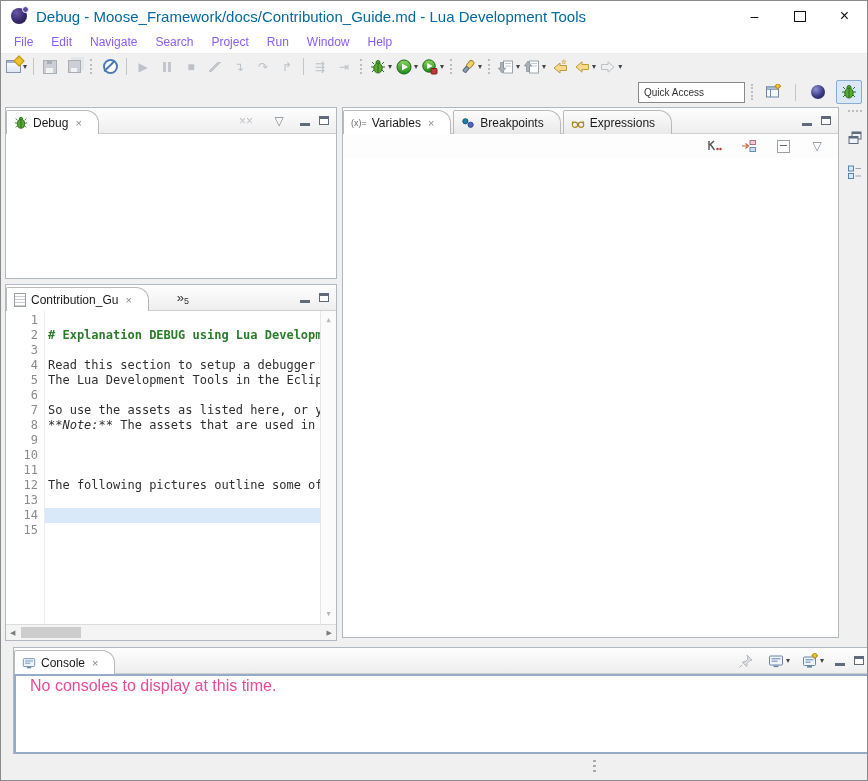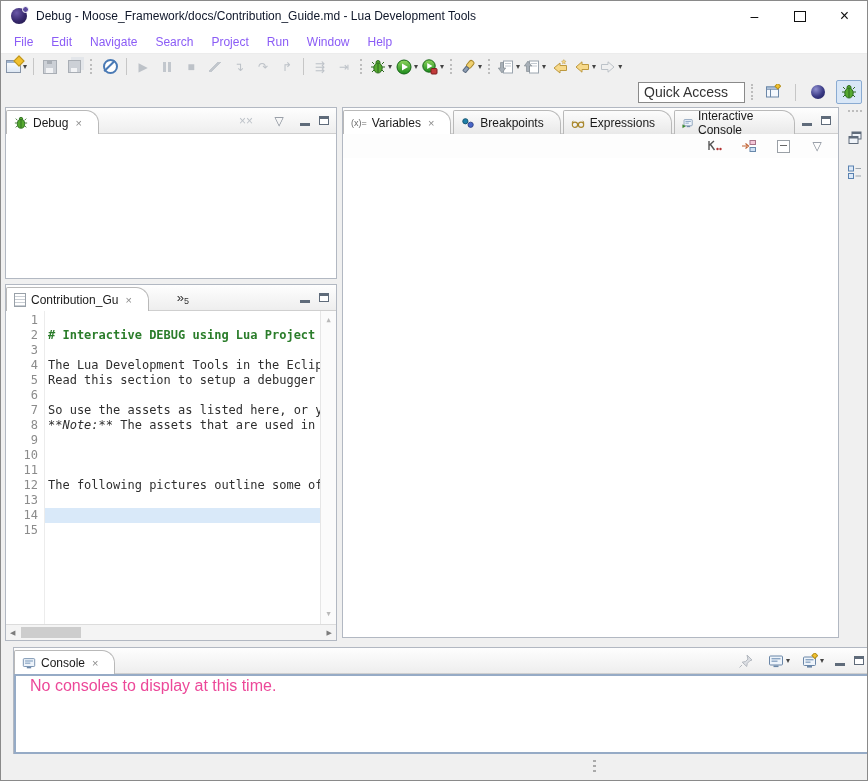--- a/index.html
+++ b/index.html
@@ -4,21 +4,21 @@
 <style>
   html,body{margin:0;padding:0;background:#d8d8d8;}
   .win{position:relative;width:868px;height:781px;background:#f0f0f0;border:1px solid #8a8a8a;
        box-sizing:border-box;font-family:"Liberation Sans",sans-serif;color:#1a1a1a;overflow:hidden;}
   
   .titlebar{height:30px;background:#fff;display:flex;align-items:center;padding-left:10px;}
   .logo{width:16px;height:16px;border-radius:50%;
         background:radial-gradient(circle at 35% 30%, #6a58a8, #35276b 55%, #1d1440);position:relative;flex:0 0 auto;}
   .logo::after{content:"";position:absolute;right:-2px;top:-2px;width:5px;height:5px;border-radius:50%;
         background:#5d4b9e;border:1px solid #fff;}
-  .title-text{font-size:12px;margin-left:9px;color:#0f172a;white-space:nowrap;}
+  .title-text{font-size:15px;margin-left:9px;color:#0369a1;white-space:nowrap;}
   .wcs{margin-left:auto;display:flex;height:100%;}
   .wc{width:45px;height:100%;display:flex;align-items:center;justify-content:center;font-size:14px;color:#111;}
   .wc .sq{width:10px;height:9px;border:1px solid #111;}
   
   .menubar{height:22px;background:#fff;display:flex;align-items:center;padding-left:4px;border-bottom:1px solid #ececec;}
   .menu-item{font-size:12px;padding:2px 9px;color:#8b5cf6;}
   
   .tbrow1{height:25px;display:flex;align-items:center;padding-left:3px;background:#f0f0f0;}
   .tbrow2{height:26px;display:flex;align-items:center;justify-content:flex-end;background:#f0f0f0;padding-right:5px;gap:6px;}
   .tb-btn{height:22px;min-width:20px;display:inline-flex;align-items:center;justify-content:center;padding:0 2px;border-radius:2px;}
@@ -47,21 +47,21 @@
   .sh-collapse::after{content:"";position:absolute;left:2px;right:2px;top:4px;height:1px;background:#666;}
   .sh-doc{width:10px;height:12px;border:1px solid #98a0a8;background:
       repeating-linear-gradient(#fff 0 2px,#c9ced4 2px 3px);}
   .sh-luaorb{width:14px;height:14px;border-radius:50%;
       background:radial-gradient(circle at 35% 30%, #8f8fd0, #3a3a85 55%, #1c1c55);}
   .sh-qagrip{width:2px;height:16px;border-left:2px dotted #bdbdbd;}
   
   .i-min{width:10px;height:8px;border-bottom:3px solid #5f6b7a;}
   .i-max{width:10px;height:9px;border:1px solid #5f6b7a;border-top:3px solid #5f6b7a;box-sizing:border-box;background:#fff;}
   
-  .qa{width:100px;height:19px;border:1px solid #8a8a8a;background:#fff;font-size:14px;color:#333;
+  .qa{width:100px;height:19px;border:1px solid #8a8a8a;background:#fff;font-size:10px;color:#333;
       display:flex;align-items:center;padding-left:5px;margin-left:30px;}
   
   .workspace{position:absolute;left:0;right:0;top:103px;bottom:0;background:#f0f0f0;}
   .panel{position:absolute;border:1px solid #b2b8c2;background:#fff;display:flex;flex-direction:column;box-sizing:border-box;}
   .phead{height:25px;background:linear-gradient(#fefefe,#eeeeee);border-bottom:1px solid #cfcfcf;
          display:flex;align-items:flex-end;position:relative;flex:0 0 auto;}
   .tab{height:24px;box-sizing:border-box;display:flex;align-items:center;gap:5px;padding:0 16px 0 7px;
        font-size:12px;border:1px solid #b9b9b9;border-bottom:none;border-radius:2px 13px 0 0;margin-bottom:-1px;position:relative;}
   .tab.active{background:#fff;z-index:2;}
   .tab.inactive{background:linear-gradient(#fcfcfc,#e9e9e9);margin-left:2px;}
@@ -402,26 +402,20 @@
             <svg class="ic14">
               <use href="#sy-bp"></use>
             </svg>
             <span>Breakpoints</span>
           </span>
           <span class="tab inactive">
             <svg class="ic14">
               <use href="#sy-glasses"></use>
             </svg>
             <span>Expressions</span>
-          </span>
-          <span class="tab inactive">
-            <svg class="ic14">
-              <use href="#sy-iconsole"></use>
-            </svg>
-            <span>Interactive Console</span>
           </span>
           <span class="hicons">
           <span class="i-min"></span>
           <span class="i-max"></span>
         </span>
       </div>
       <div class="vtoolbar" id="vars-toolbar">
           <span class="tb-btn">
             <svg class="ic">
               <use href="#sy-typenames"></use>
@@ -471,24 +465,24 @@
             <div class="lnum">9</div>
             <div class="lnum">10</div>
             <div class="lnum">11</div>
             <div class="lnum">12</div>
             <div class="lnum">13</div>
             <div class="lnum">14</div>
             <div class="lnum">15</div>
           </div>
         <div class="codearea" id="ed-code">
             <div class="cline"></div>
-            <div class="cline heading"># Interactive DEBUG using Lua Project</div>
-            <div class="cline"></div>
+            <div class="cline heading"># Explanation DEBUG using Lua Developm</div>
+            <div class="cline"></div>
+            <div class="cline">Read this section to setup a debugger </div>
             <div class="cline">The Lua Development Tools in the Eclip</div>
-            <div class="cline">Read this section to setup a debugger </div>
             <div class="cline"></div>
             <div class="cline">So use the assets as listed here, or y</div>
             <div class="cline"><span class="ital">**Note:**</span><span> The assets that are used in </span></div>
             <div class="cline"></div>
             <div class="cline"></div>
             <div class="cline"></div>
             <div class="cline">The following pictures outline some of</div>
             <div class="cline"></div>
             <div class="cline current"></div>
           </div>

